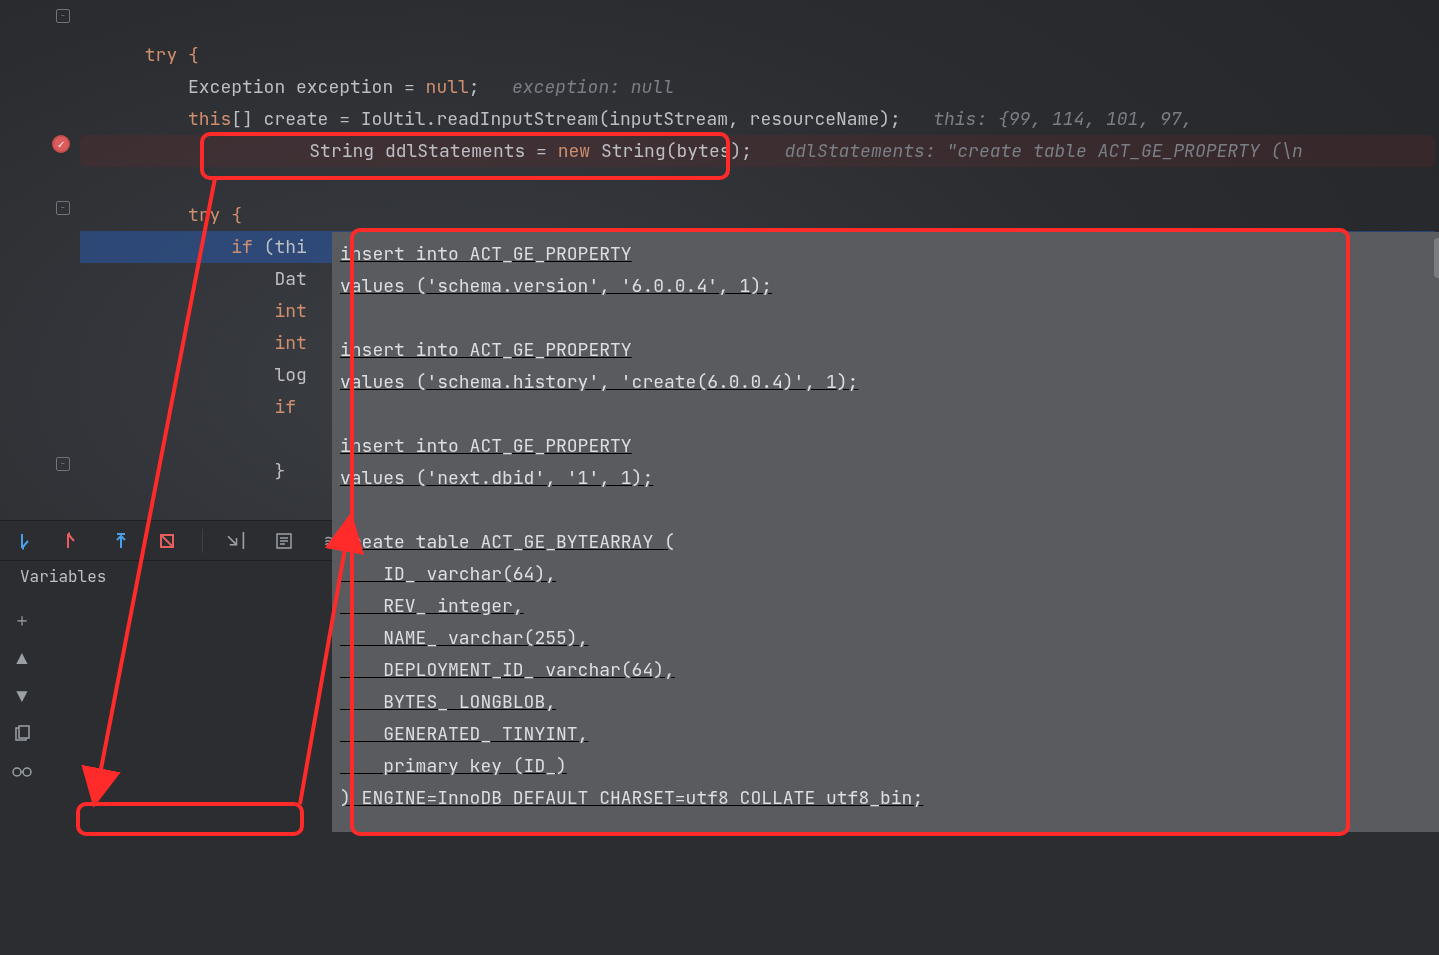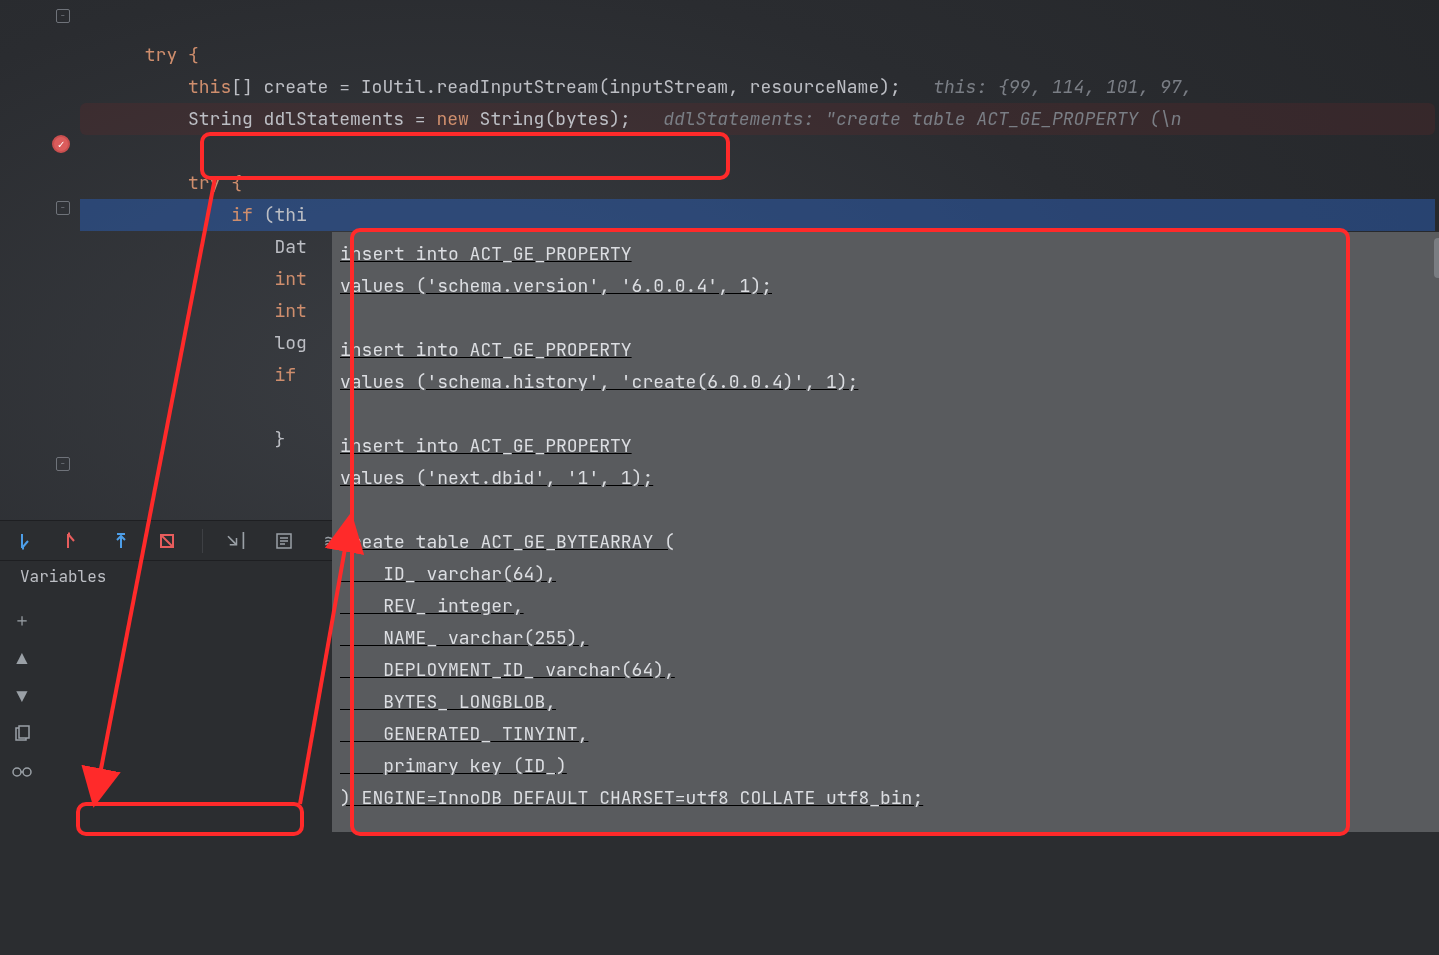--- a/index.html
+++ b/index.html
@@ -73,20 +73,21 @@
   white-space: pre;
   color: #bcbec4;
   padding-left: 0;
 }
 .code-line.current {
   background: rgba(42, 90, 170, 0.55);
 }
 .highlighted-line {
   background: rgba(120, 40, 40, 0.2);
   border-radius: 6px;
+  text-align: center;
 }
 .kw { color: #cf8e6d; }
 .this { color: #cf8e6d; }
 .field { color: #c77dbb; }
 .fn { color: #bcbec4; }
 .com { color: #7a7e85; font-style: italic; }
 .type { color: #bcbec4; }
 .red-box {
   position: absolute;
   border: 4px solid #ff2a2a;
@@ -258,20 +259,21 @@
   <div class="gutter-line"></div>
   <div class="gutter-line"></div>
   <div class="gutter-line"></div>
   <div class="gutter-line">
       <span class="fold-icon">−</span>
     </div>
 </div>
 
 <div class="code-area">
   <div class="code-line">      <span class="kw">try {</span></div>
+  <div class="code-line">          <span class="type">Exception exception = </span><span class="kw">null</span><span>;</span><span class="com">   exception: null</span></div>
   <div class="code-line">          <span class="kw">this</span><span class="fn">[] create = IoUtil.readInputStream(inputStream, resourceName);</span><span class="com">   this: {99, 114, 101, 97,</span></div>
   <div class="code-line highlighted-line">          <span class="type">String ddlStatements = </span><span class="kw">new</span><span class="fn"> String(bytes);</span><span class="com">   ddlStatements: "create table ACT_GE_PROPERTY (\n </span></div>
   <div class="code-line"></div>
   <div class="code-line">          <span class="kw">try {</span></div>
   <div class="code-line current">              <span class="kw">if</span><span> (thi</span></div>
   <div class="code-line">                  <span>Dat</span></div>
   <div class="code-line">                  <span class="kw">int</span></div>
   <div class="code-line">                  <span class="kw">int</span></div>
   <div class="code-line">                  <span>log</span></div>
   <div class="code-line">                  <span class="kw">if</span></div>

